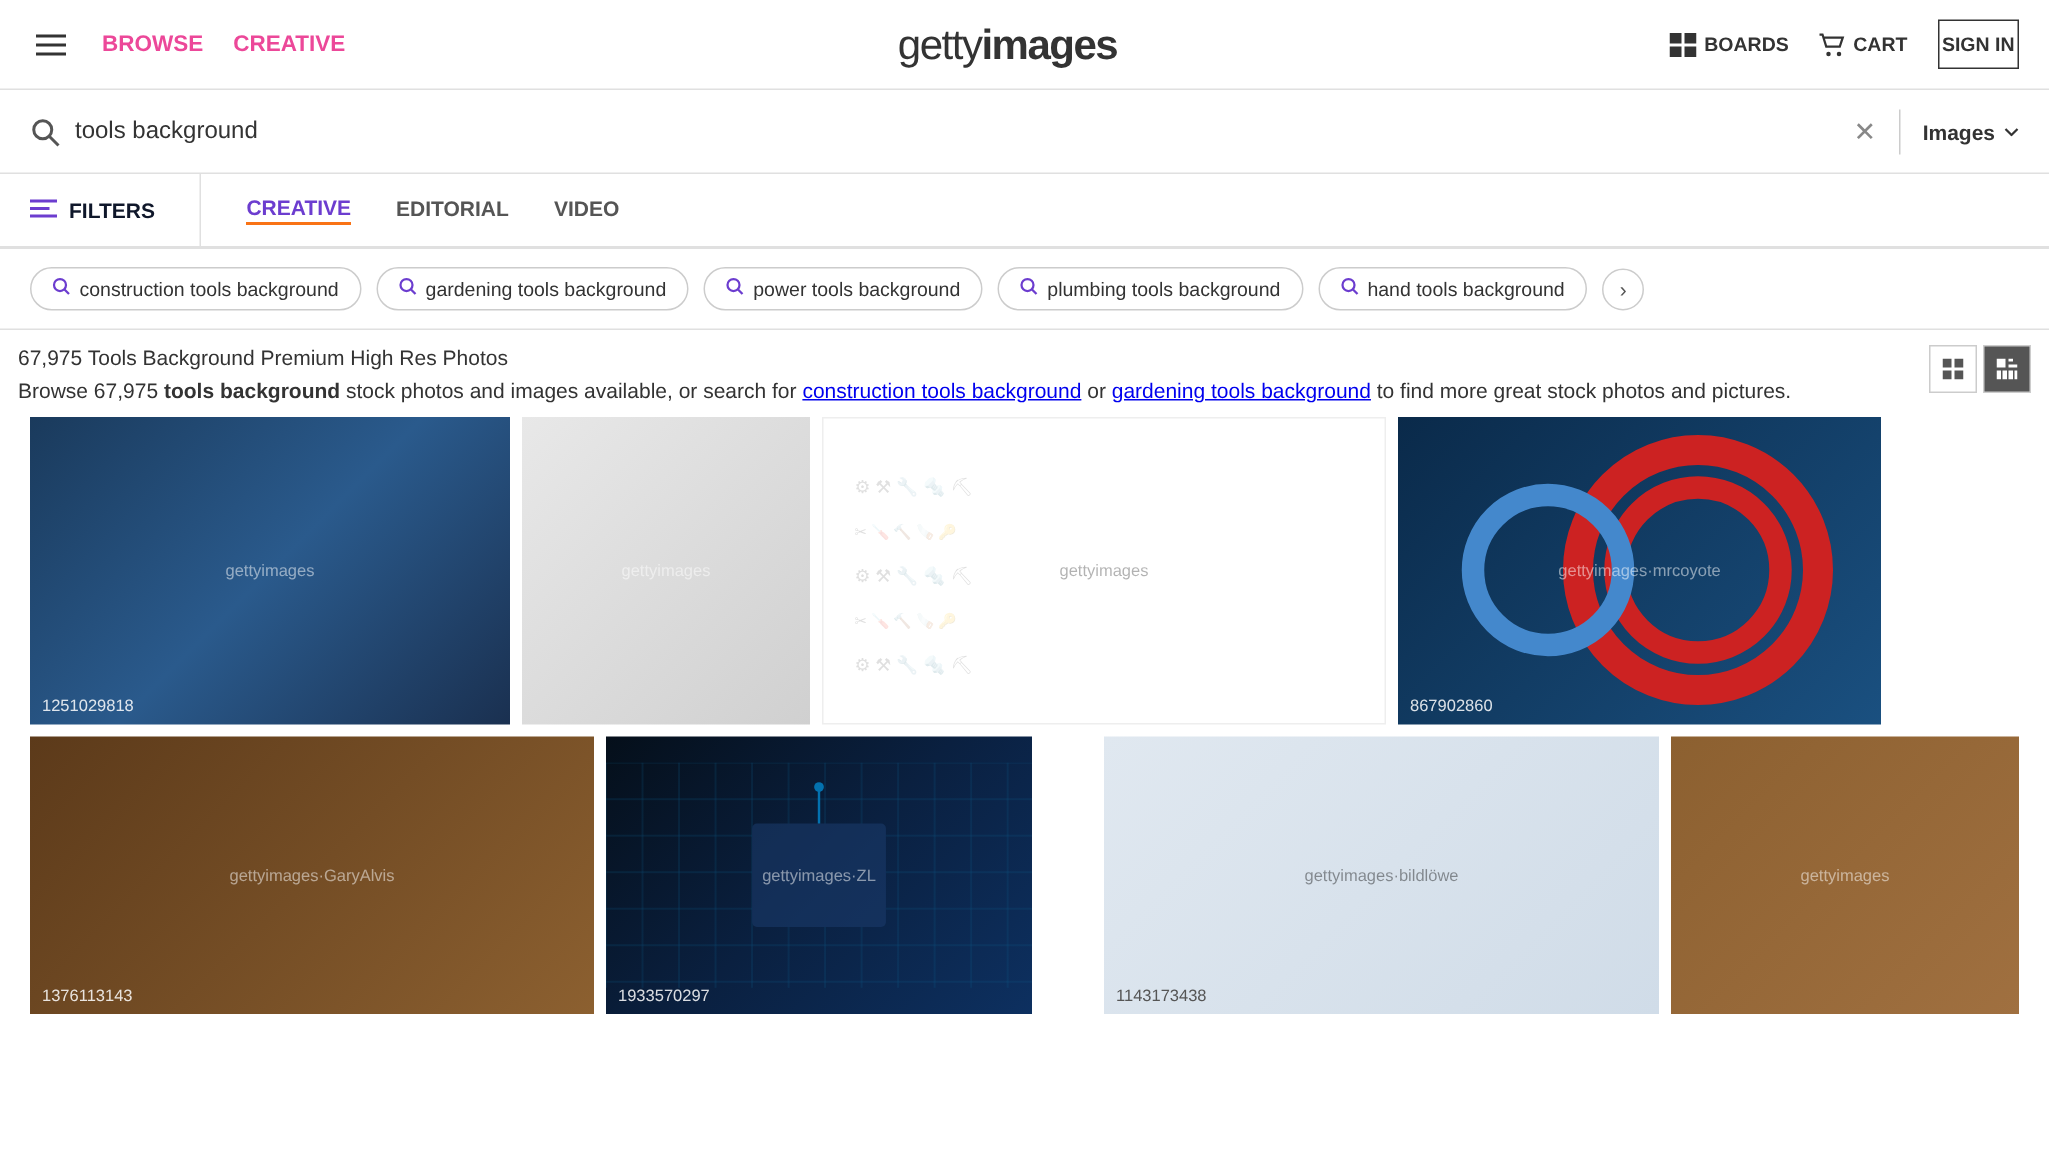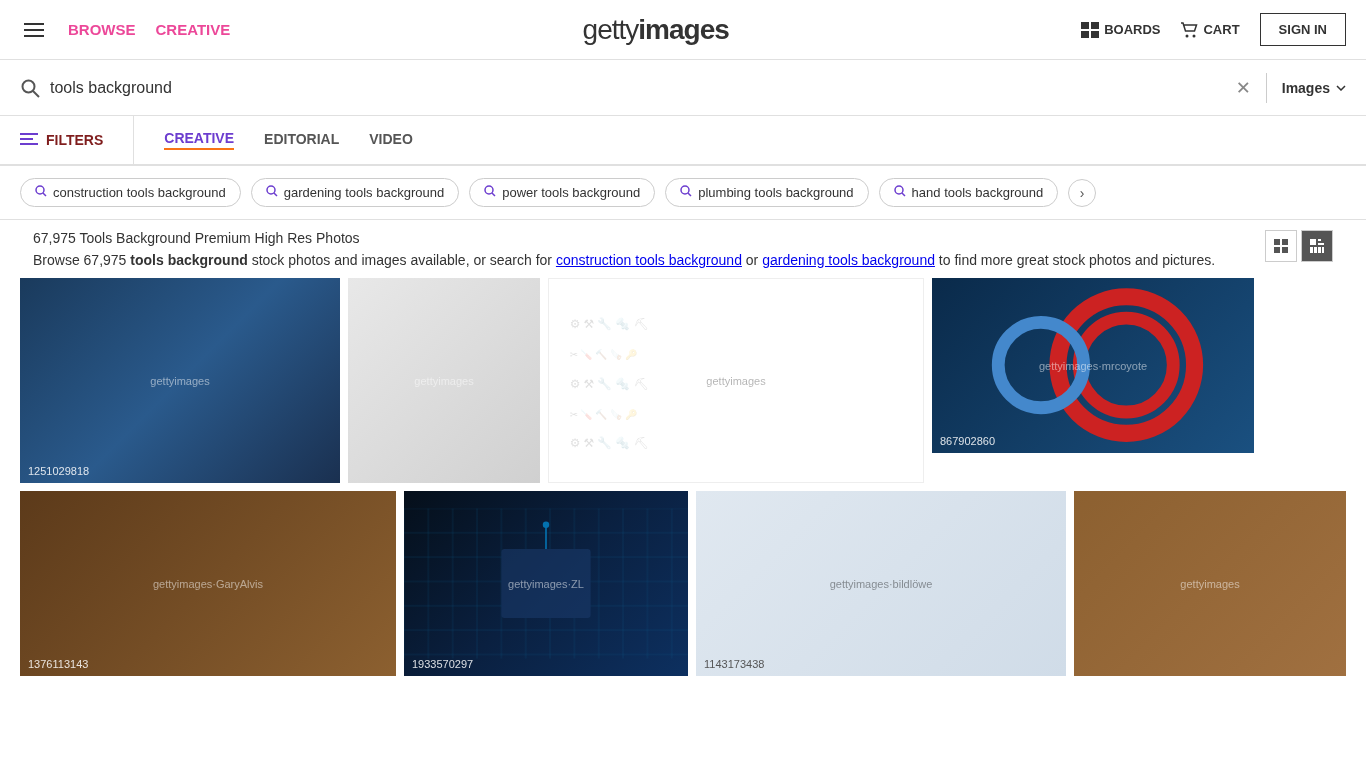--- a/index.html
+++ b/index.html
@@ -63,21 +63,21 @@
       font-weight: bold;
       color: #333;
       text-decoration: none;
       cursor: pointer;
       display: flex;
       align-items: center;
       gap: 5px;
     }
     .sign-in-btn {
       border: 1.5px solid #333;
-      padding: 8px 18px;
+      padding: 8px 2px;
       font-size: 13px;
       font-weight: bold;
       cursor: pointer;
       background: #fff;
       color: #333;
     }
 
     
     .search-bar {
       display: flex;
@@ -132,21 +132,21 @@
       background: #fff;
       gap: 30px;
     }
     .filter-btn {
       display: flex;
       align-items: center;
       gap: 8px;
       cursor: pointer;
       font-size: 14px;
       font-weight: bold;
-      color: #7f1d1d;
+      color: #0f172a;
       padding-right: 30px;
       border-right: 1px solid #e0e0e0;
       height: 100%;
     }
     .filter-icon {
       width: 18px;
       height: 14px;
       display: flex;
       flex-direction: column;
       gap: 3px;
@@ -214,21 +214,21 @@
     }
     .results-count-line {
       margin-bottom: 6px;
     }
 
     
     .results-header {
       display: flex;
       align-items: flex-start;
       justify-content: space-between;
-      padding: 10px 33px 0;
+      padding: 10px 12px 0;
       gap: 12px;
     }
     .results-text { flex: 1; }
     .view-toggle {
       display: flex;
       gap: 4px;
       align-items: center;
     }
     .view-btn {
       width: 32px;
@@ -455,21 +455,21 @@
       <div class="getty-watermark" style="color:rgba(0,0,0,0.3)">gettyimages</div>
 
       <svg width="100%" height="100%" viewBox="0 0 376 205" style="position:absolute;top:0;left:0;opacity:0.15">
         <text x="20" y="50" font-size="12" fill="#333">⚙ ⚒ 🔧 🔩 ⛏</text>
         <text x="20" y="80" font-size="10" fill="#333">✂ 🪛 🔨 🪚 🔑</text>
         <text x="20" y="110" font-size="12" fill="#333">⚙ ⚒ 🔧 🔩 ⛏</text>
         <text x="20" y="140" font-size="10" fill="#333">✂ 🪛 🔨 🪚 🔑</text>
         <text x="20" y="170" font-size="12" fill="#333">⚙ ⚒ 🔧 🔩 ⛏</text>
       </svg>
     </div>
-    <div class="img-item img-gears" style="width:322px;height:175px;">
+    <div class="img-item img-gears" style="width:322px;height:205px;">
 
       <svg width="100%" height="100%" viewBox="0 0 322 205" style="position:absolute;top:0;left:0;">
         <circle cx="200" cy="102" r="80" fill="none" stroke="#cc2222" stroke-width="20"></circle>
         <circle cx="200" cy="102" r="55" fill="none" stroke="#cc2222" stroke-width="15"></circle>
         <circle cx="100" cy="102" r="50" fill="none" stroke="#4488cc" stroke-width="15"></circle>
       </svg>
       <div class="getty-watermark">gettyimages·mrcoyote</div>
       <div class="img-overlay">867902860</div>
     </div>
   </div>
@@ -488,21 +488,21 @@
           </pattern>
         </defs>
         <rect width="350" height="185" fill="url(#grid)"></rect>
         <rect x="120" y="50" width="110" height="85" fill="#1a3a6a" rx="4"></rect>
         <line x1="175" y1="50" x2="175" y2="20" stroke="#00aaff" stroke-width="2"></line>
         <circle cx="175" cy="20" r="4" fill="#00aaff"></circle>
       </svg>
       <div class="getty-watermark">gettyimages·ZL</div>
       <div class="img-overlay">1933570297</div>
     </div>
-    <div class="img-item img-spring-garden" style="width:370px;height:185px;">
+    <div class="img-item img-spring-garden" style="width:370px;height:185px;margin-left:40px;">
       <div class="getty-watermark" style="color:rgba(0,0,0,0.4)">gettyimages·bildlöwe</div>
       <div class="img-overlay" style="color:#555">1143173438</div>
     </div>
     <div class="img-item img-soil" style="flex:1;min-width:80px;height:185px;">
       <div class="getty-watermark">gettyimages</div>
     </div>
   </div>
 </div>
 
 </body></html>

